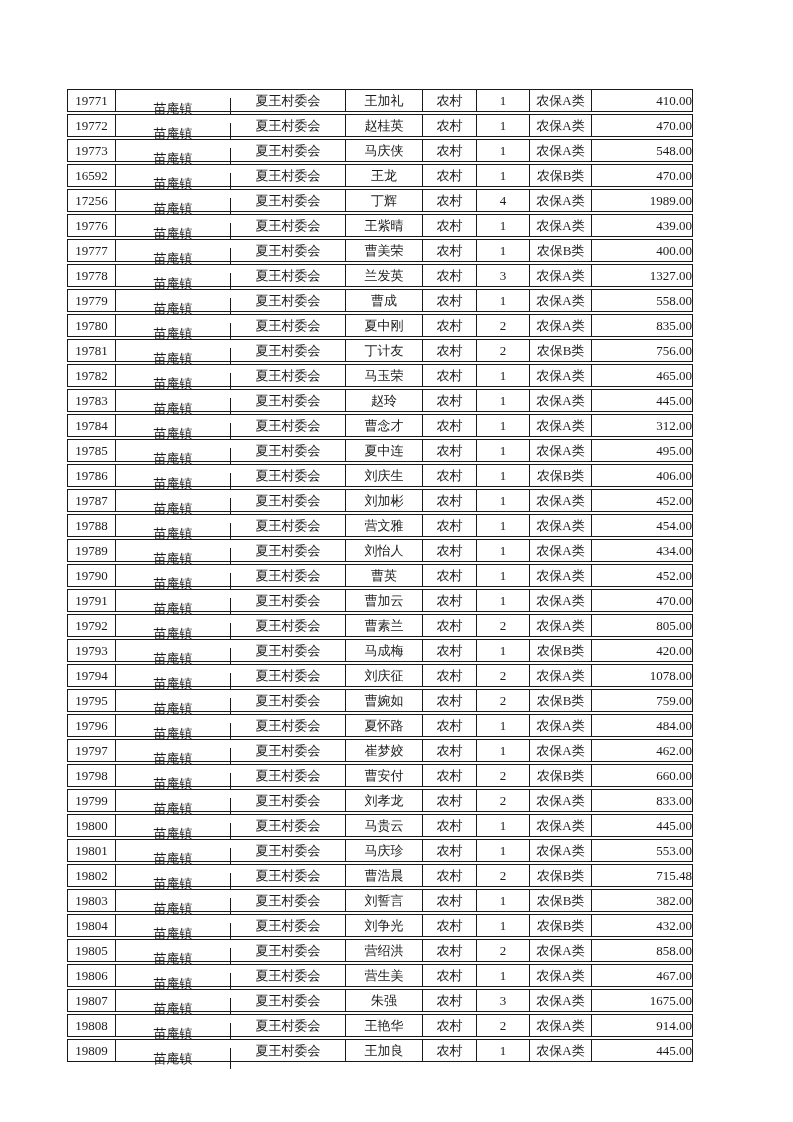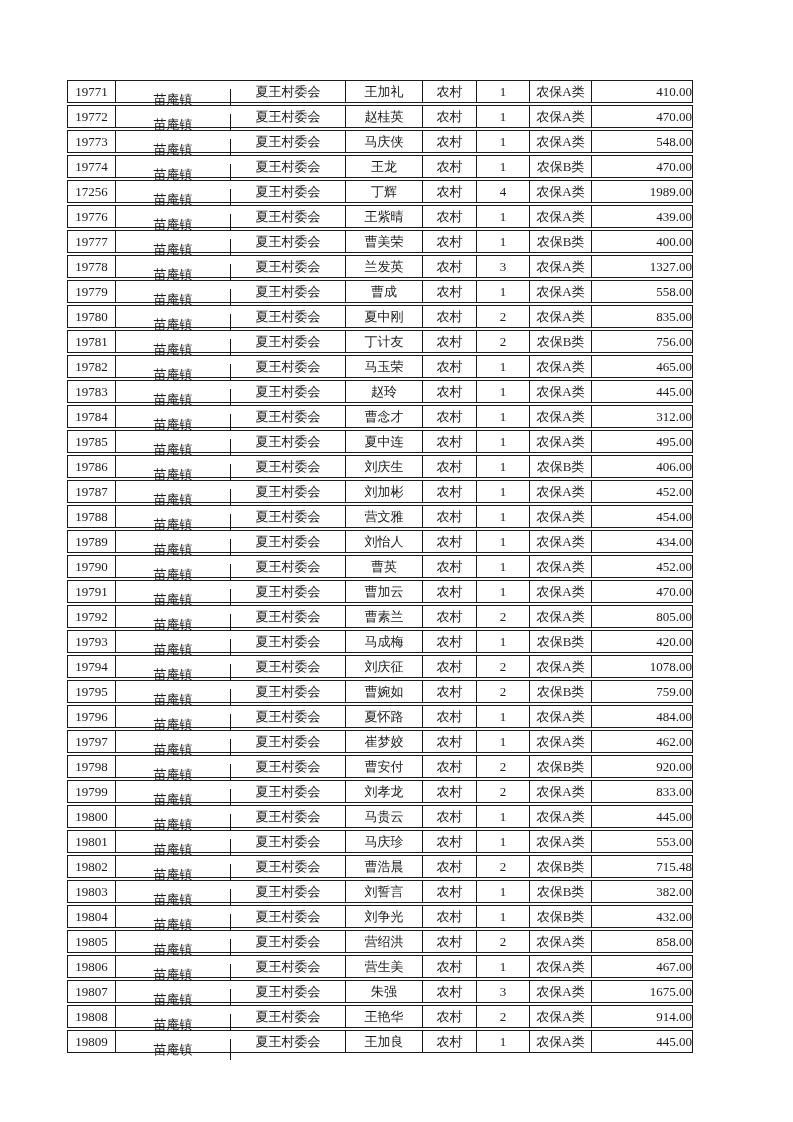--- a/index.html
+++ b/index.html
@@ -11,21 +11,21 @@
   body{
     width:793px;height:1122px;
     position:relative;
     background:var(--bg);
     font-family:"Liberation Serif","DejaVu Serif",serif;
     color:var(--ink);
     overflow:hidden;
   }
   .sheet{
     position:absolute;
-    left:67px; top:80px;
+    left:67px; top:89px;
     width:626px;
   }
   .rows{
     display:flex;
     flex-direction:column;
     row-gap:2px;
   }
   .row{
     display:flex;
     width:626px;
@@ -81,21 +81,21 @@
         <div class="cell c0">19773</div>
         <div class="cell c1">苗庵镇</div>
         <div class="cell c2">夏王村委会</div>
         <div class="cell c3">马庆侠</div>
         <div class="cell c4">农村</div>
         <div class="cell c5">1</div>
         <div class="cell c6">农保A类</div>
         <div class="cell c7">548.00</div>
       </div>
       <div class="row">
-        <div class="cell c0">19774</div>
+        <div class="cell c0">16592</div>
         <div class="cell c1">苗庵镇</div>
         <div class="cell c2">夏王村委会</div>
         <div class="cell c3">王龙</div>
         <div class="cell c4">农村</div>
         <div class="cell c5">1</div>
         <div class="cell c6">农保B类</div>
         <div class="cell c7">470.00</div>
       </div>
       <div class="row">
         <div class="cell c0">17256</div>
@@ -328,21 +328,21 @@
         <div class="cell c7">462.00</div>
       </div>
       <div class="row">
         <div class="cell c0">19798</div>
         <div class="cell c1">苗庵镇</div>
         <div class="cell c2">夏王村委会</div>
         <div class="cell c3">曹安付</div>
         <div class="cell c4">农村</div>
         <div class="cell c5">2</div>
         <div class="cell c6">农保B类</div>
-        <div class="cell c7">920.00</div>
+        <div class="cell c7">660.00</div>
       </div>
       <div class="row">
         <div class="cell c0">19799</div>
         <div class="cell c1">苗庵镇</div>
         <div class="cell c2">夏王村委会</div>
         <div class="cell c3">刘孝龙</div>
         <div class="cell c4">农村</div>
         <div class="cell c5">2</div>
         <div class="cell c6">农保A类</div>
         <div class="cell c7">833.00</div>

